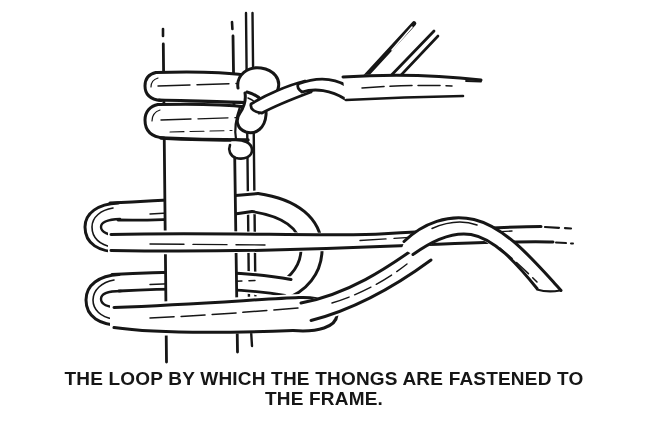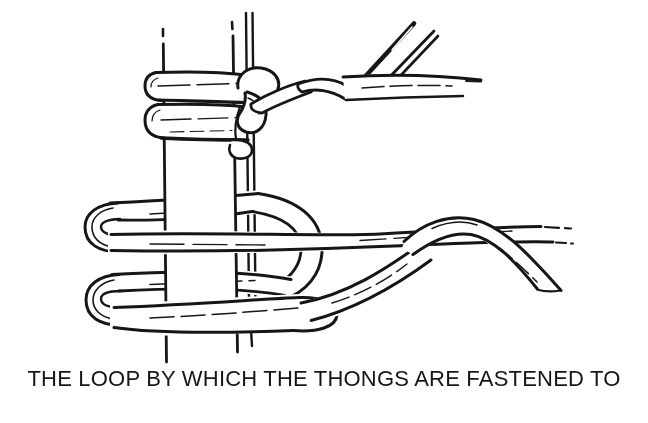--- a/index.html
+++ b/index.html
@@ -11,21 +11,21 @@
   }
   .page{position:relative;width:648px;height:423px;background:var(--paper);}
   figure{margin:0;width:648px;height:423px;position:relative;}
   svg{position:absolute;left:0;top:0;}
   .ink{stroke:var(--ink);fill:none;stroke-linecap:round;stroke-linejoin:round;}
   .paperfill{fill:var(--paper);stroke:none;}
   .paperline{stroke:var(--paper);fill:none;stroke-linecap:round;}
   figcaption{
     position:absolute;left:0;top:369px;width:648px;
     text-align:center;
-    font-weight:normal;font-size:22px;line-height:20px;
+    font-weight:bold;font-size:19px;line-height:20px;
     letter-spacing:0.2px;color:var(--ink);
     user-select:none;
   }
 </style>
 </head>
 <body>
 
 <div class="page">
   <figure>
     <svg width="648" height="423" viewBox="0 0 648 423">
@@ -143,15 +143,16 @@
           <path class="ink" stroke-width="3" d="M343,77 C395,73.5 442,75.5 481,80"></path>
           <path class="ink" stroke-width="2.6" d="M346,100 C392,97.5 428,96.5 463,96"></path>
           <path class="ink" stroke-width="1.5" stroke-dasharray="22 6" d="M362,88 C402,85 432,85 452,86"></path>
           <path class="ink" stroke-width="1.8" d="M466,81 L481,81.5"></path>
         </g>
       </g>
     </svg>
 
     <figcaption>
       <span>THE LOOP BY WHICH THE THONGS ARE FASTENED TO</span><br>
+      <span>THE FRAME.</span>
     </figcaption>
   </figure>
 </div>
 
 </body></html>

